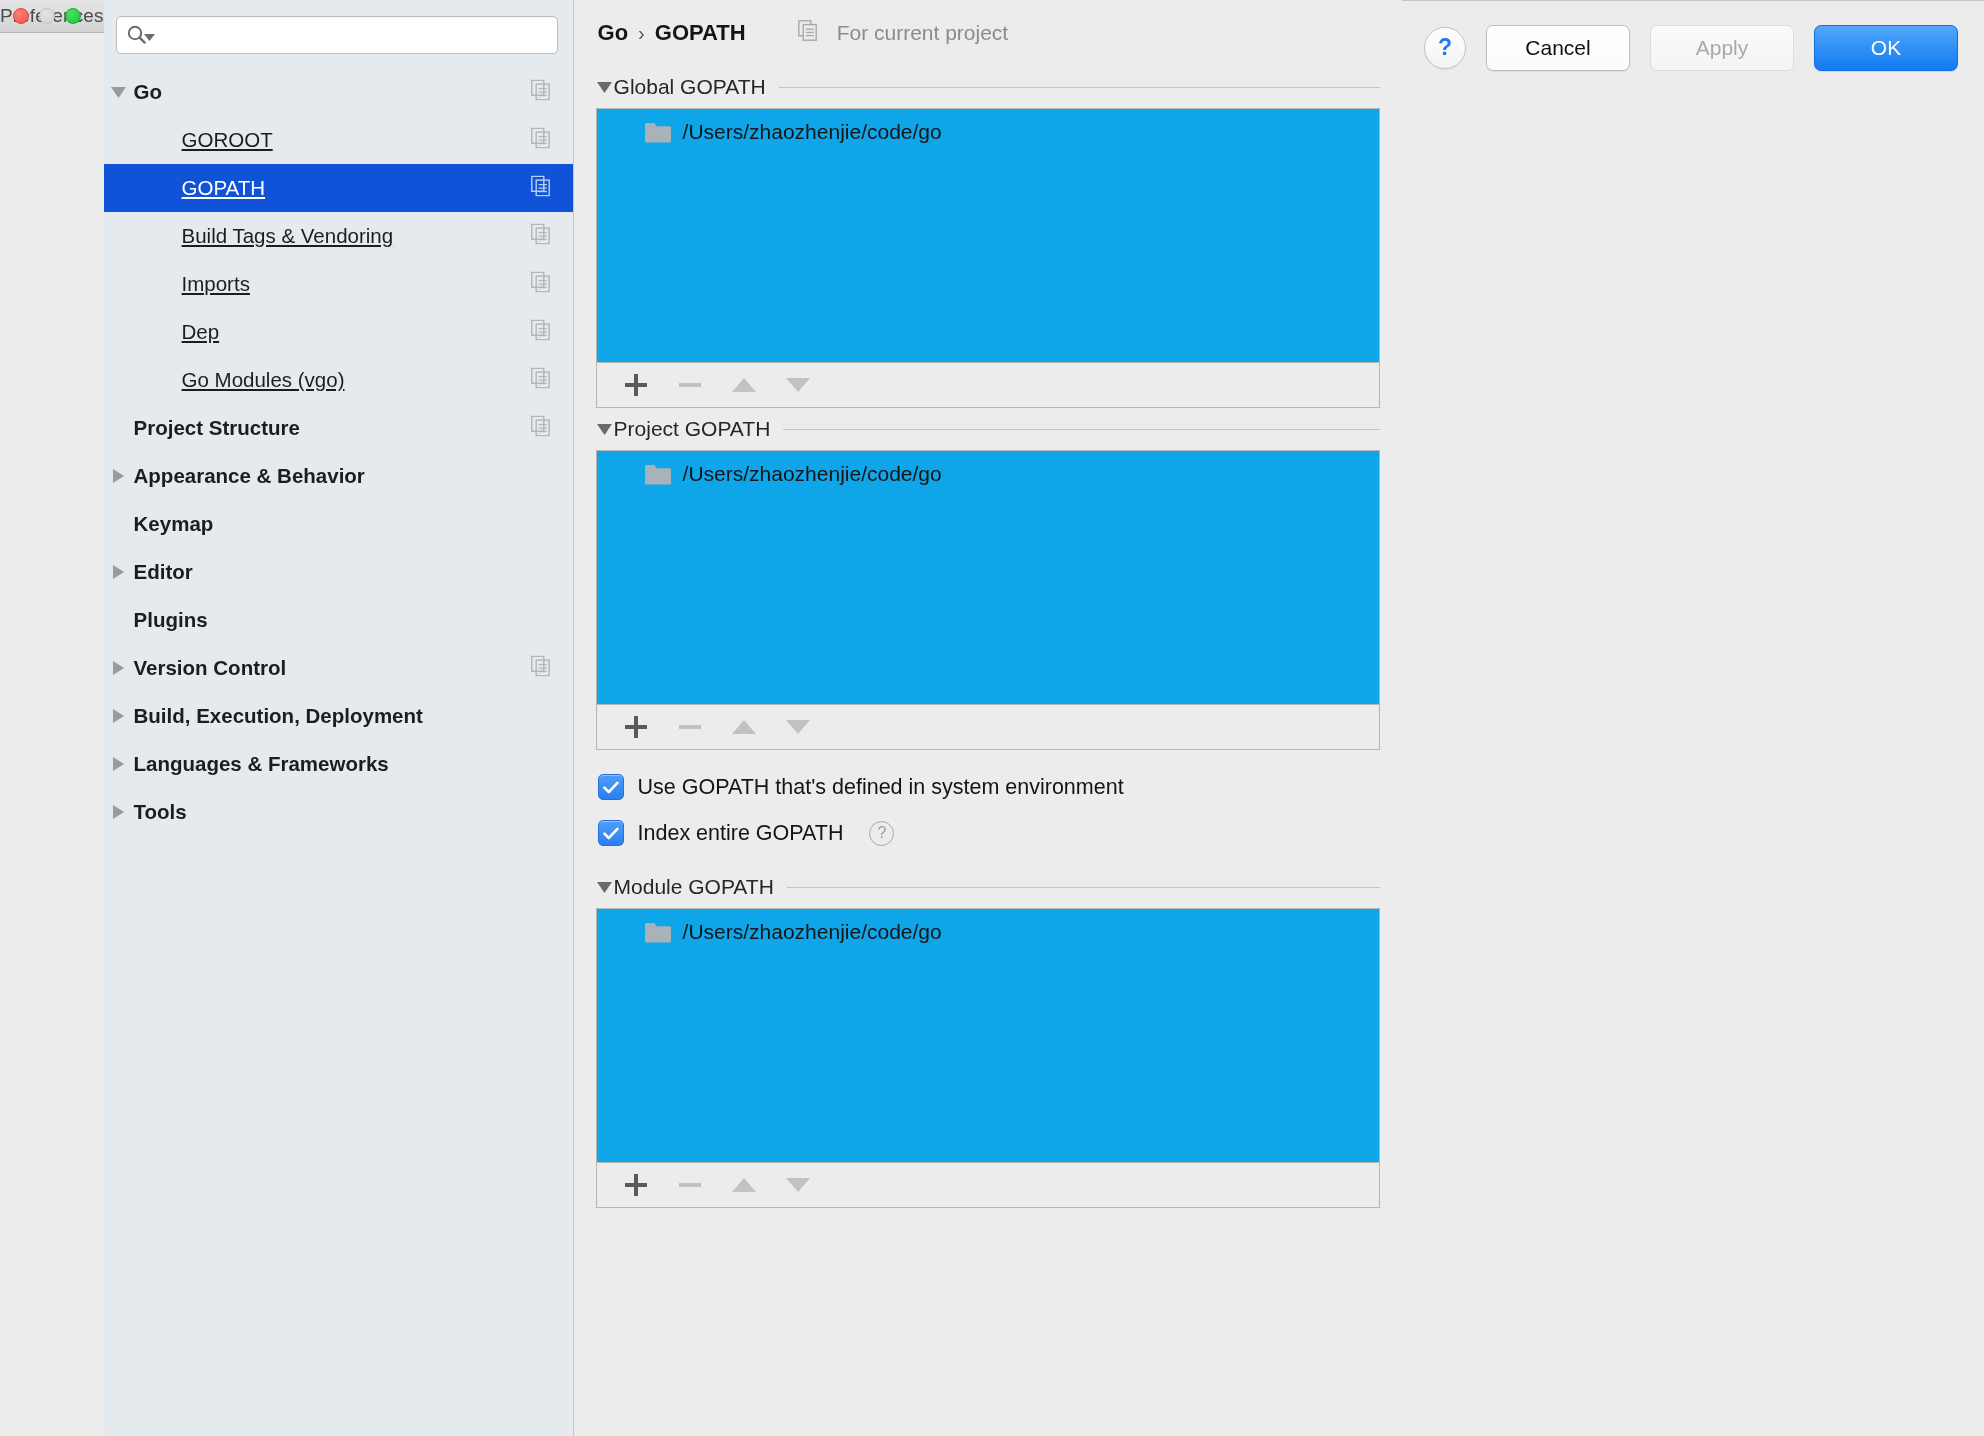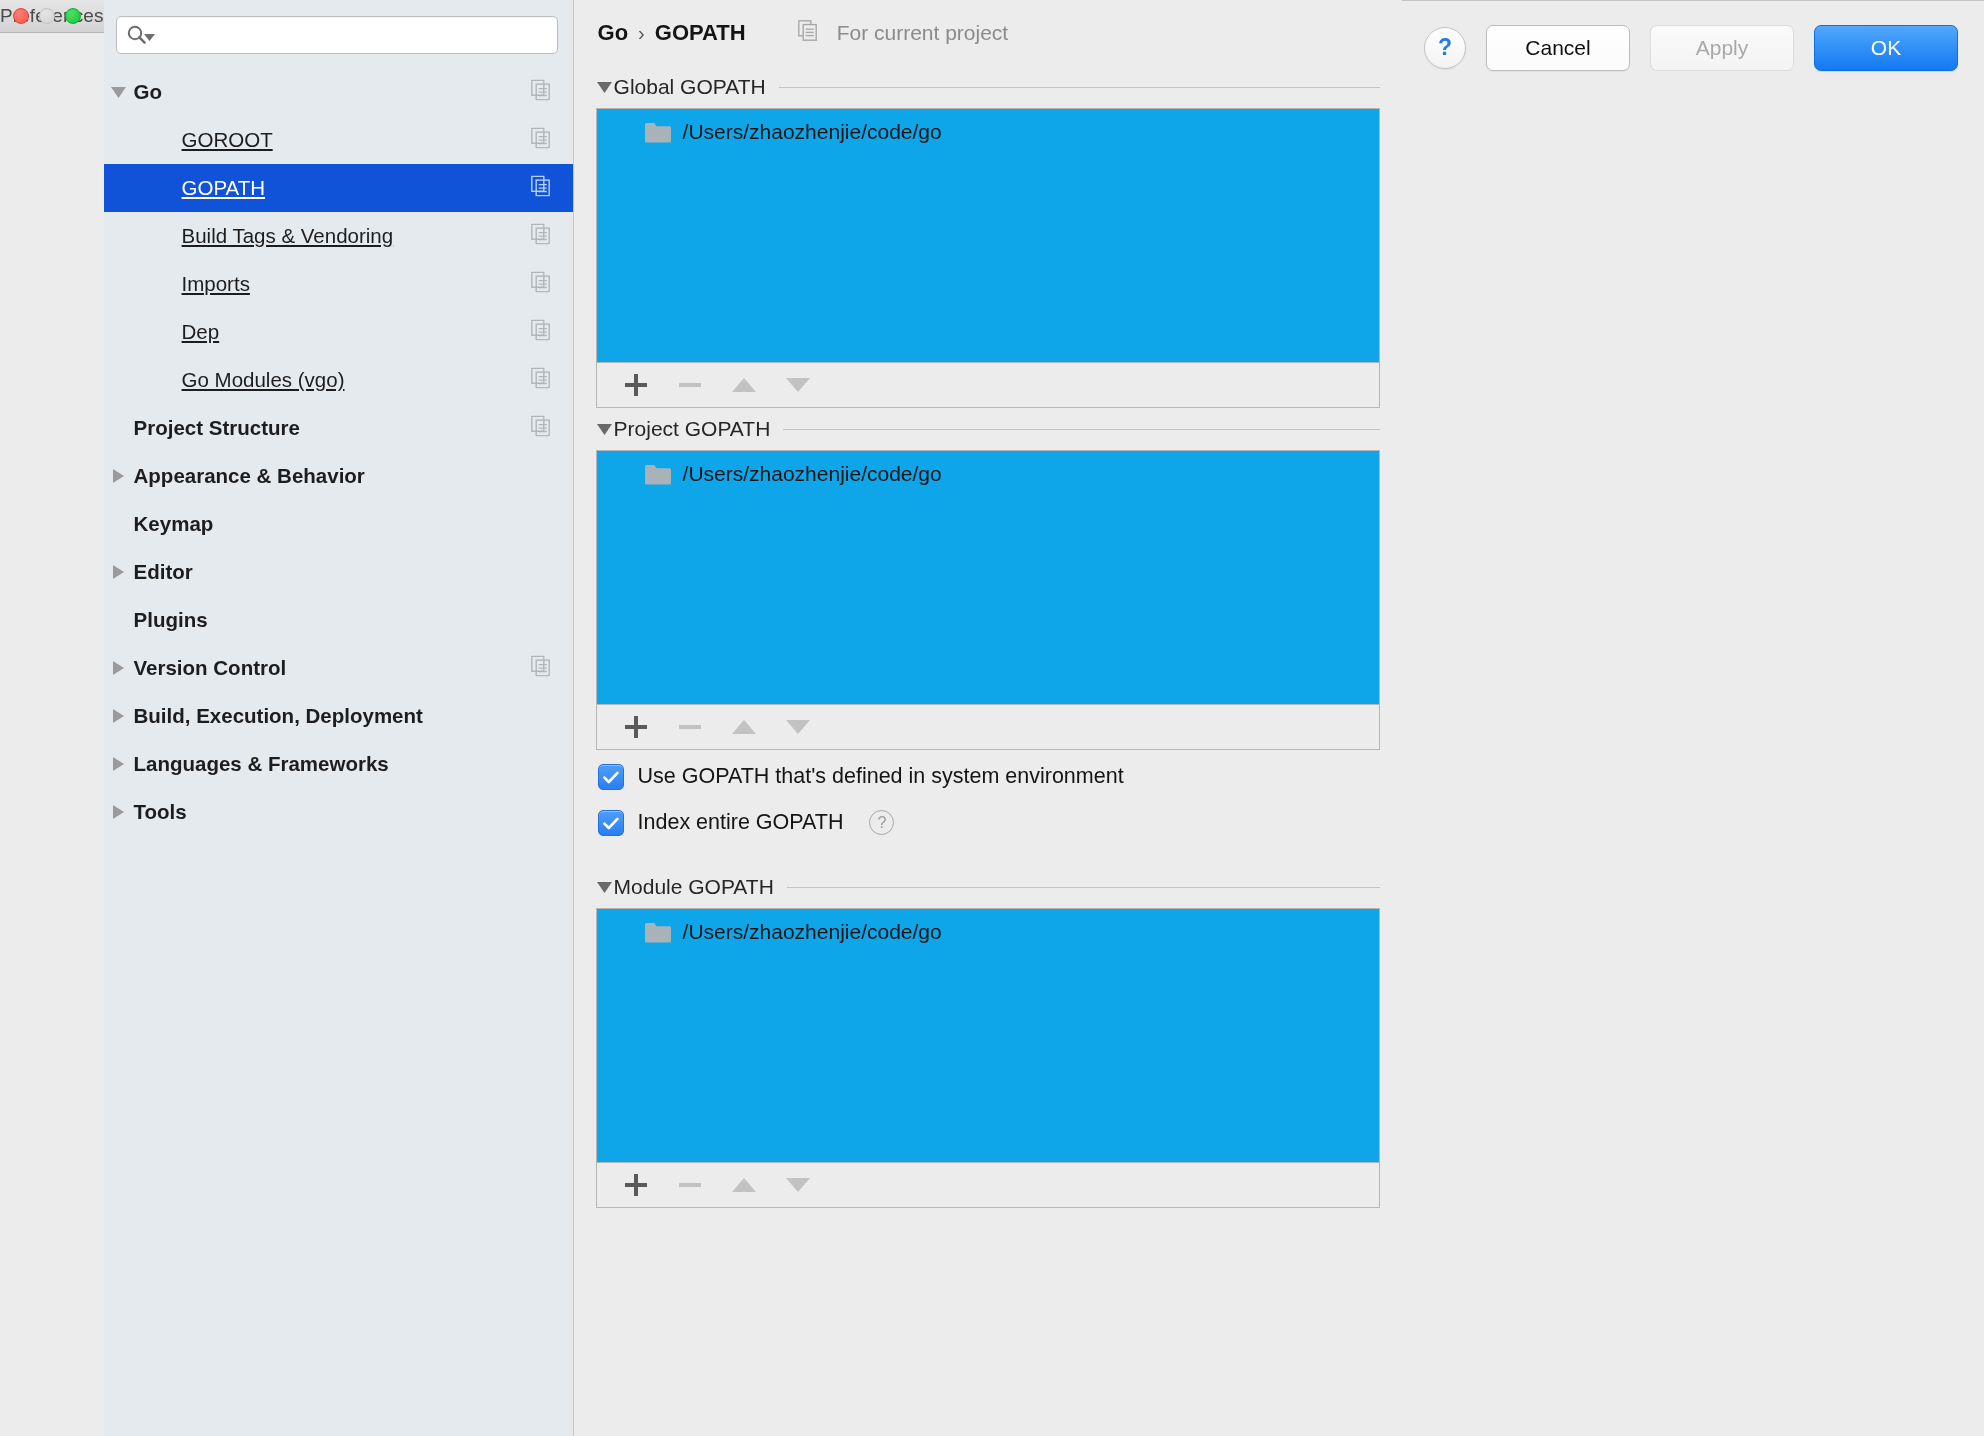--- a/index.html
+++ b/index.html
@@ -113,21 +113,21 @@
     background: #ececec;
     border: 1px solid #b6b6b6;
     height: 46px;
     display: flex; align-items: center; gap: 0px; padding-left: 12px;
   }
   .tb-btn {
     width: 54px; height: 44px;
     display: flex; align-items: center; justify-content: center;
   }
 
-  .checkrow { display: flex; gap: 14px; height: 46px; }
+  .checkrow { display: flex; align-items: center; gap: 14px; height: 46px; }
   .checkbox {
     width: 26px; height: 26px; border-radius: 5px; flex: 0 0 26px;
     display: flex; align-items: center; justify-content: center;
     background: linear-gradient(to bottom, #4f9ef9, #2a7ff0);
     border: 1px solid #2172dc;
     box-shadow: 0 1px 0 rgba(255,255,255,.35) inset;
   }
   .checkrow .ctext { font-size: 21.5px; color: #151515; }
   .help-circle {
     width: 25px; height: 25px; border-radius: 50%;

